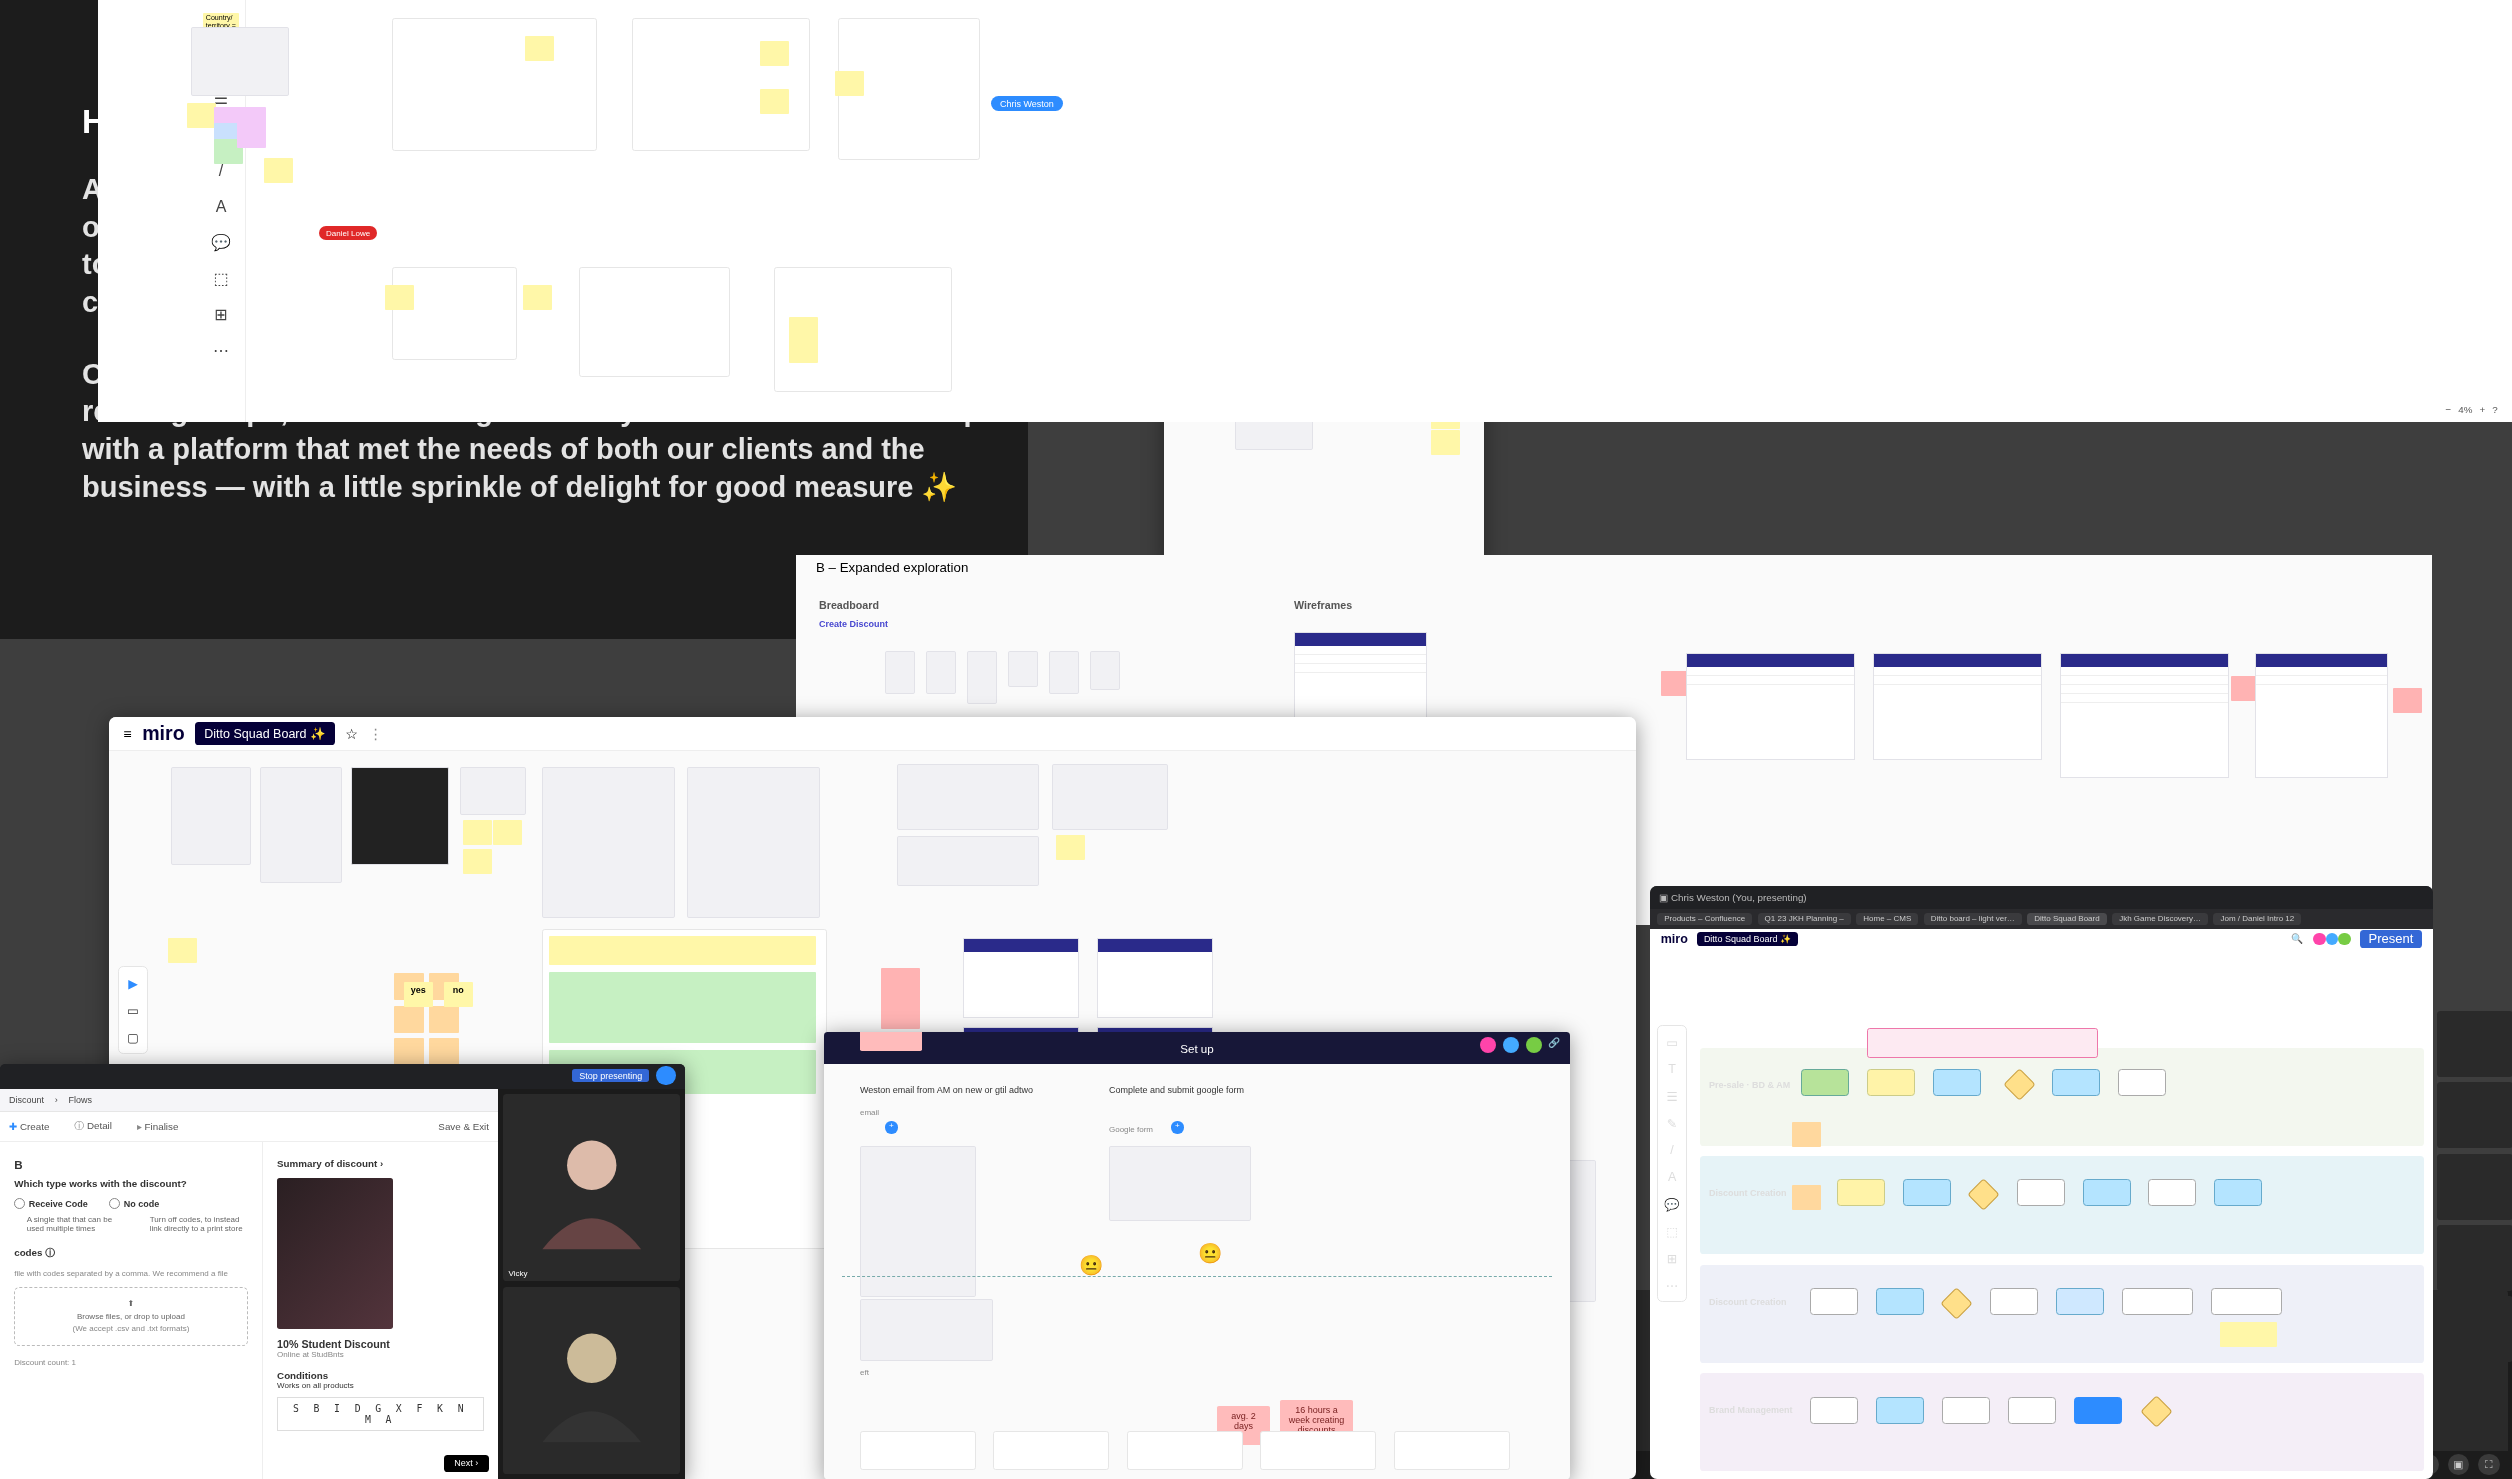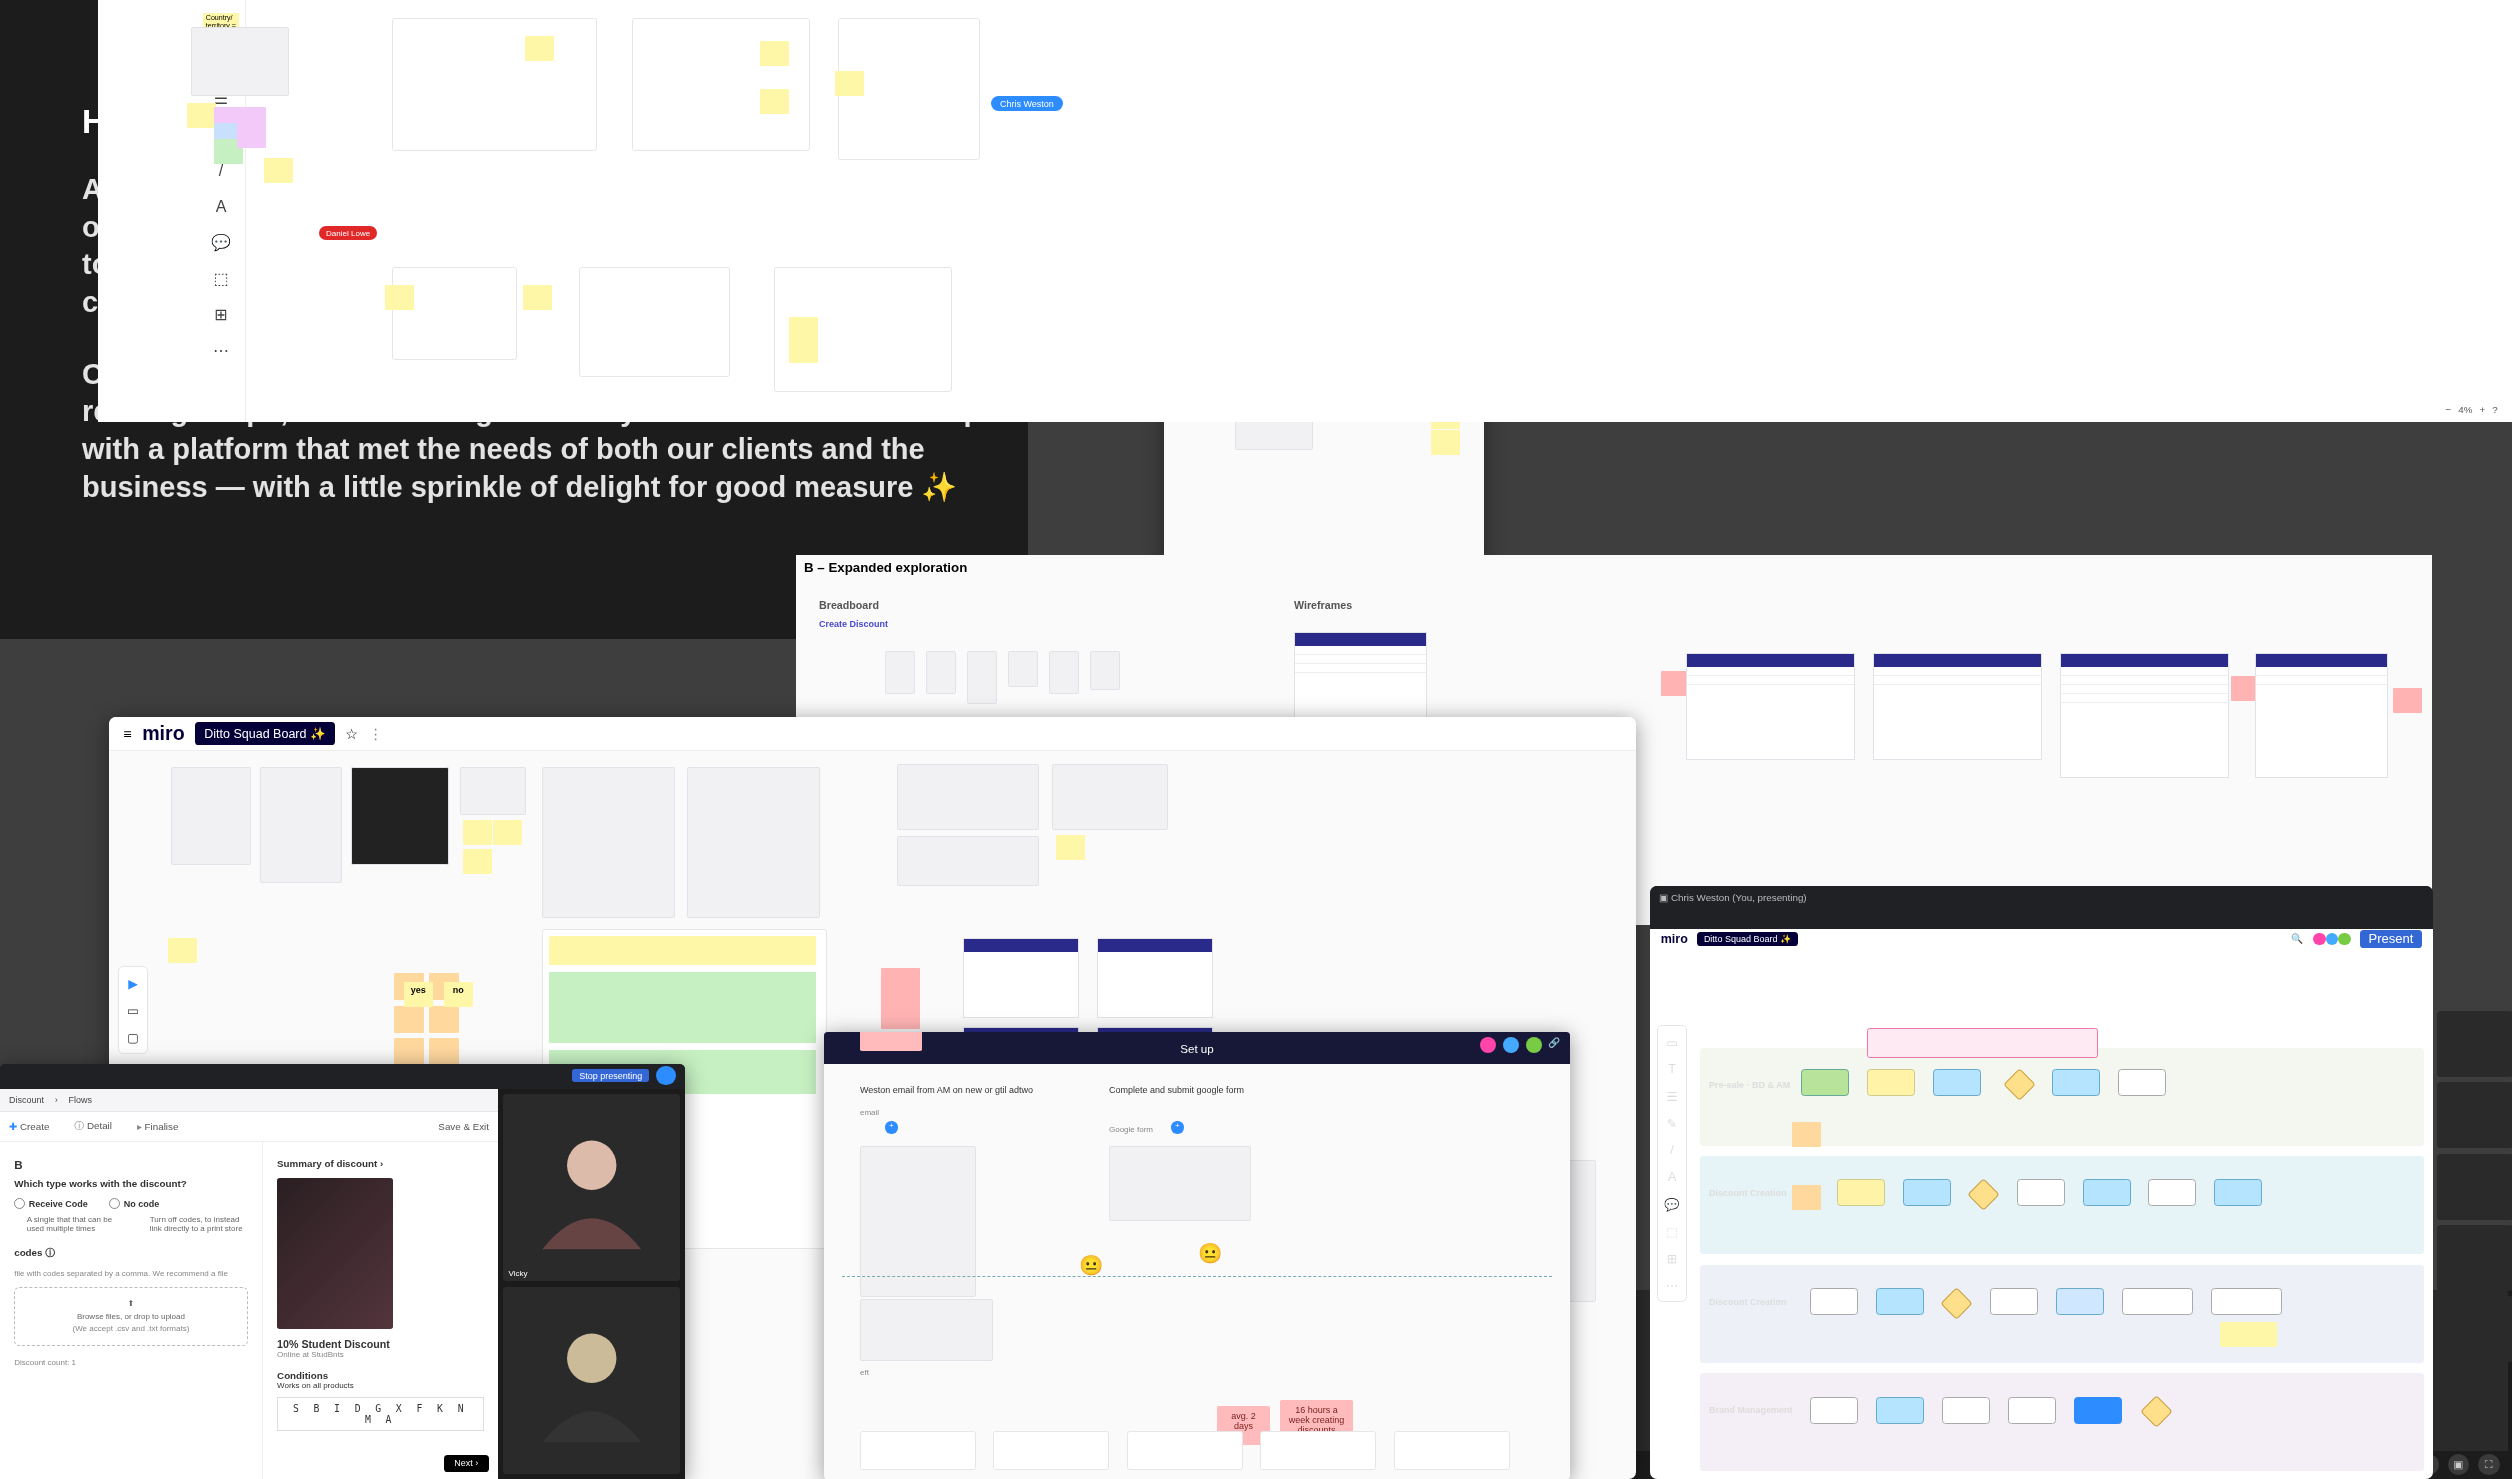--- a/index.html
+++ b/index.html
@@ -45,21 +45,21 @@
   #w-top-right .zoom-btn{width:21.4px;height:21.4px;border-radius:10.7px;background:#3a3a3a;display:flex;align-items:center;justify-content:center;font-size:10.7px}
   #w-top-right .zoom-btn.red{background:#e02828}
 
   
   #w-workshop{left:1164px;top:85px;width:320px;height:481px}
   #w-workshop .mcanvas{position:absolute;left:0;top:34px;right:0;bottom:0}
   #w-workshop .ws-title{position:absolute;left:71px;top:77px;font-size:21.4px;font-weight:700;color:#5b3fd1}
 
   
   #w-expand{left:796px;top:555px;width:1636px;height:370px}
-  #w-expand .hdg{position:absolute;left:8px;top:5.3px;font-size:13.3px;font-weight:700}
+  #w-expand .hdg{position:absolute;left:20px;top:5.3px;font-size:13.3px;font-weight:400}
   #w-expand .sub{position:absolute;left:23px;top:44px;font-size:10.7px;font-weight:700;color:#555}
 
   
   #w-ditto{left:109px;top:717px;width:1527px;height:762px}
   #w-ditto .mcanvas{position:absolute;left:0;top:34px;right:0;bottom:0}
 
   
   #w-form{left:0px;top:1064px;width:685px;height:415px;border-radius:5.3px 5.3px 0 0}
   #w-form .panel{position:absolute;left:0;top:25px;width:498px;bottom:0;background:#fff}
   #w-form .side{position:absolute;left:498px;top:25px;width:187px;bottom:0;background:#1b1b1b;display:flex;flex-direction:column;gap:5.3px;padding:5.3px}
@@ -522,20 +522,29 @@
 
   </div>
 </div>
 
 <div id="w-flow">
   <div class="browser chrome-dark">
     <div class="titlebar">
       <span>▣</span>&nbsp;
       <span>Chris Weston (You, presenting)</span>
     </div>
+    <div class="tabrow">
+      <span>Products – Confluence</span>
+      <span>Q1 23 JKH Planning –</span>
+      <span>Home – CMS</span>
+      <span>Ditto board – light ver…</span>
+      <span style="background:#4a4a4d">Ditto Squad Board</span>
+      <span>Jkh Game Discovery…</span>
+      <span>Jom / Daniel Intro 12</span>
+    </div>
     <div class="mhdr">
       <span class="miro-logo" style="font-size:12.5px">miro</span>
       <span style="background:#050038;color:#fff;padding:1.8px 7.1px;border-radius:3.6px;font-size:9px">Ditto Squad Board ✨</span>
       <span style="flex:1"></span>
       <span>🔍</span>
       <span style="display:flex;gap:-3.6px">
         <span style="width:12.5px;height:12.5px;border-radius:6.2px;background:#f4a"></span>
         <span style="width:12.5px;height:12.5px;border-radius:6.2px;background:#4af"></span>
         <span style="width:12.5px;height:12.5px;border-radius:6.2px;background:#7c4"></span>
       </span>

